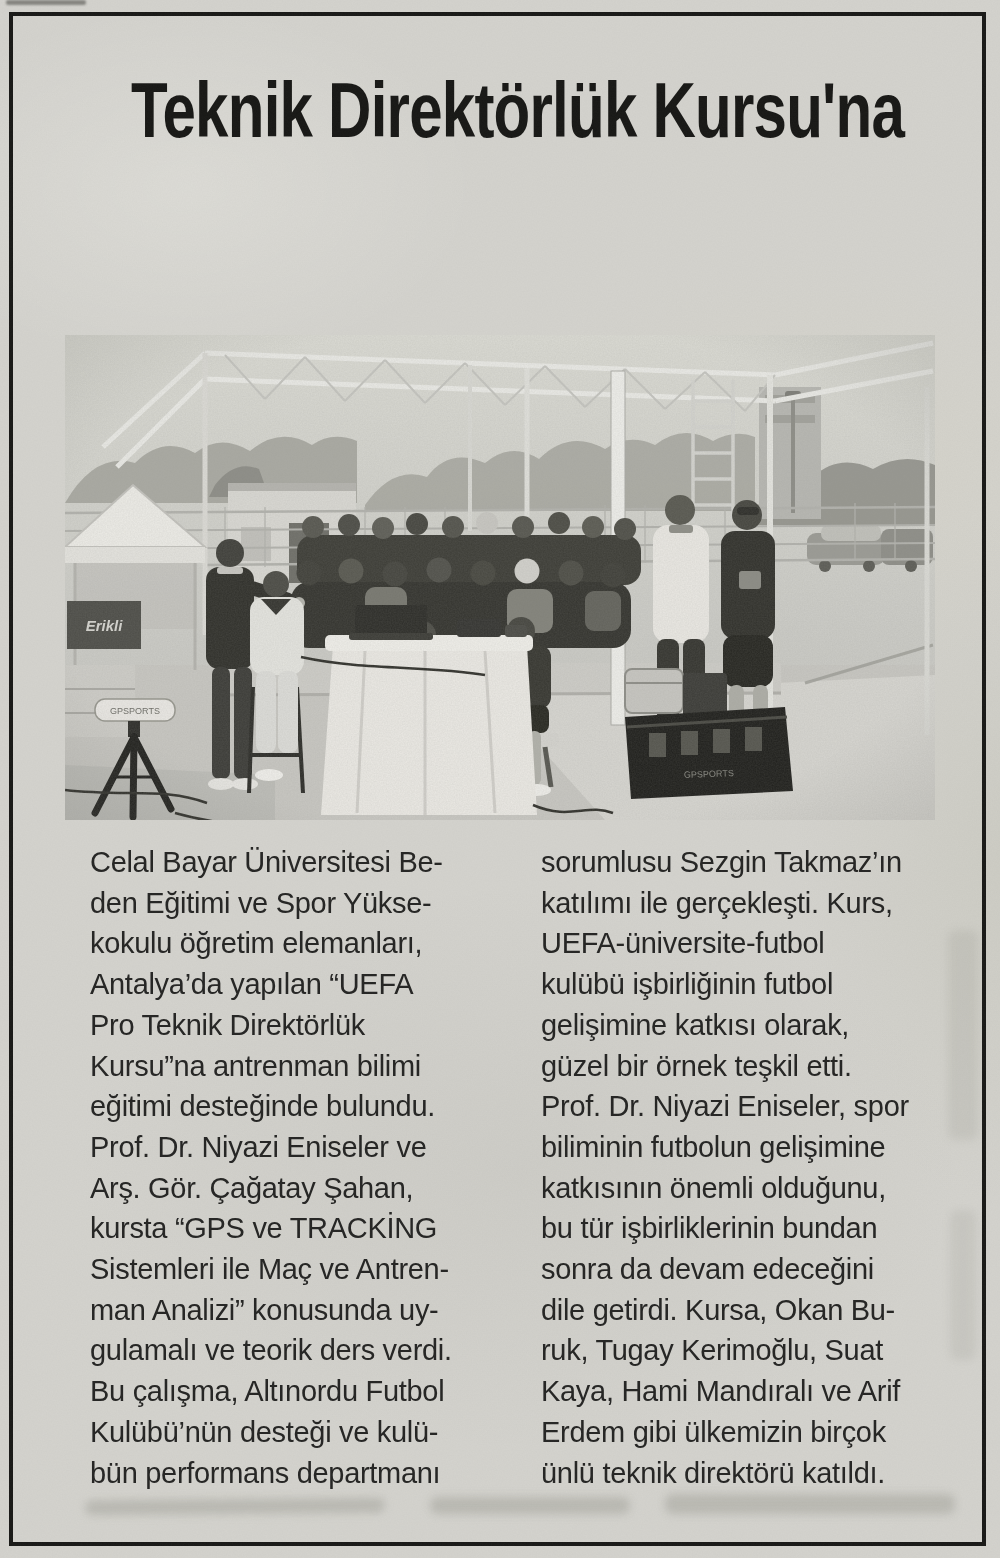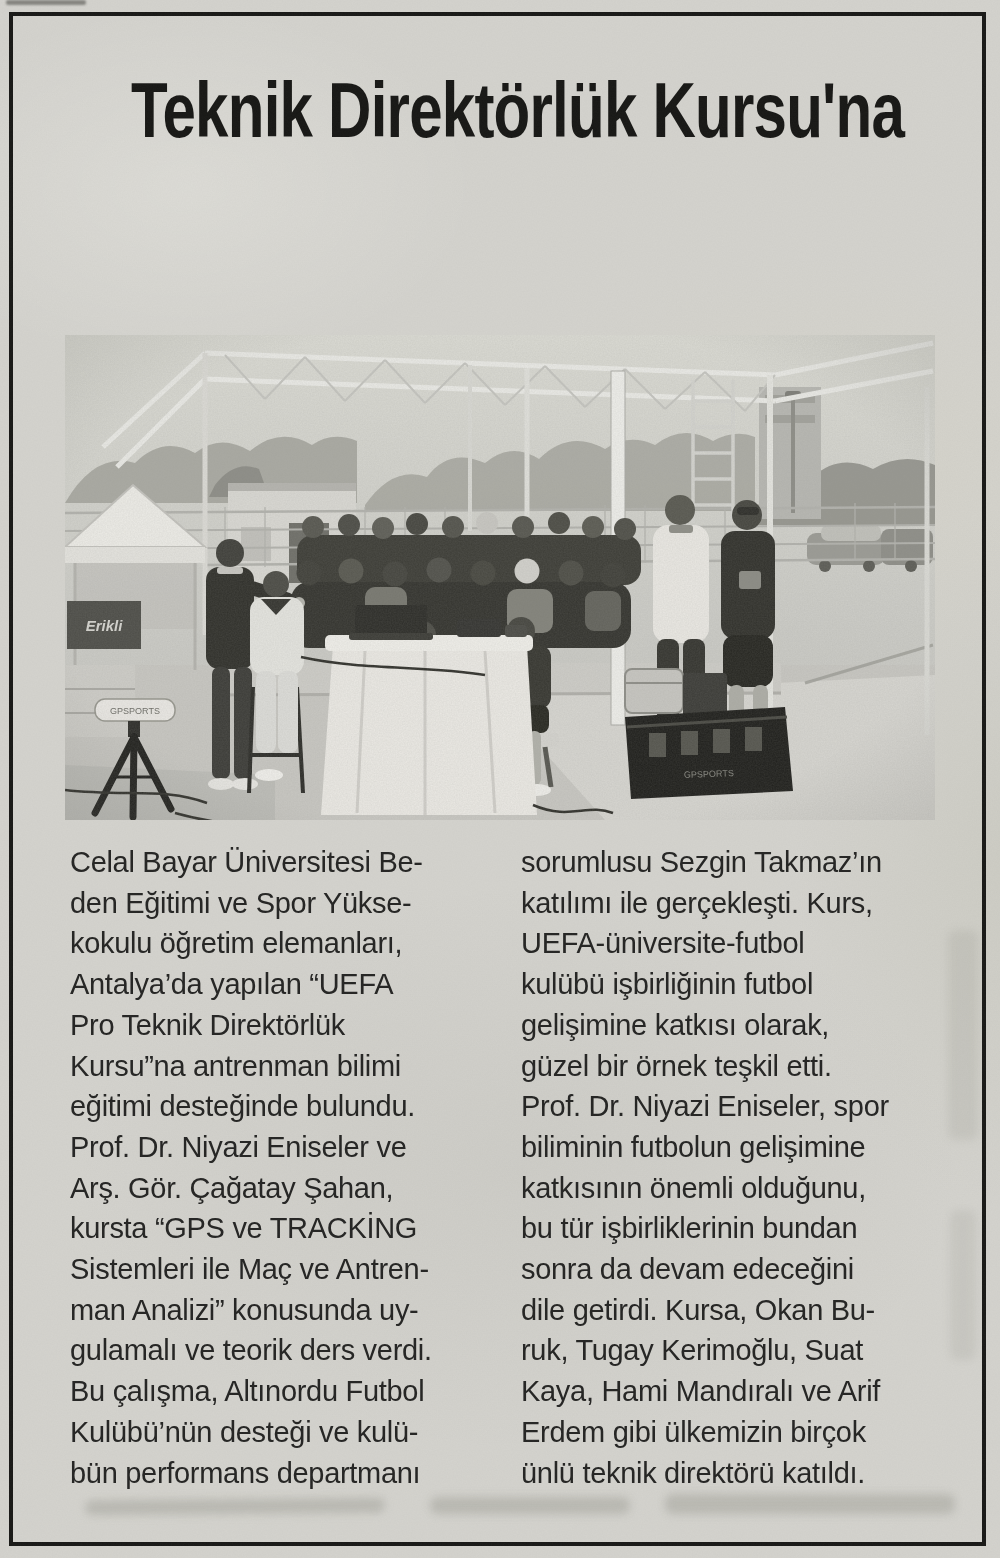--- a/index.html
+++ b/index.html
@@ -26,20 +26,21 @@
   .mainline .scale{font-size:172px;line-height:1;letter-spacing:-4px;transform:scaleX(.63);transform-origin:center;}
   .photo{position:absolute;left:65px;top:335px;width:870px;height:485px;}
   .columns{
     position:absolute;left:70px;top:842px;width:878px;
     display:flex;gap:24px;color:#242423;
   }
   .col{
     flex:1;min-width:0;
     font-size:29px;line-height:40.7px;letter-spacing:-0.3px;
     white-space:pre-line;
+    margin-left:20px;
   }
   .smear{position:absolute;border-radius:8px;filter:blur(4px);background:rgba(128,128,118,.30);}
   #sm1{left:85px;top:1499px;width:300px;height:15px;transform:rotate(-.5deg);}
   #sm2{left:430px;top:1497px;width:200px;height:17px;}
   #sm3{left:665px;top:1494px;width:290px;height:20px;}
   #sm4{left:948px;top:930px;width:30px;height:210px;opacity:.5;}
   #sm5{left:950px;top:1210px;width:26px;height:150px;opacity:.45;}
   #scan-dash{position:absolute;left:6px;top:0;width:80px;height:5px;background:rgba(70,70,64,.55);filter:blur(1px);border-radius:2px;}
   .grain-overlay{position:absolute;left:0;top:0;width:1000px;height:1558px;pointer-events:none;opacity:.10;}
 </style>

